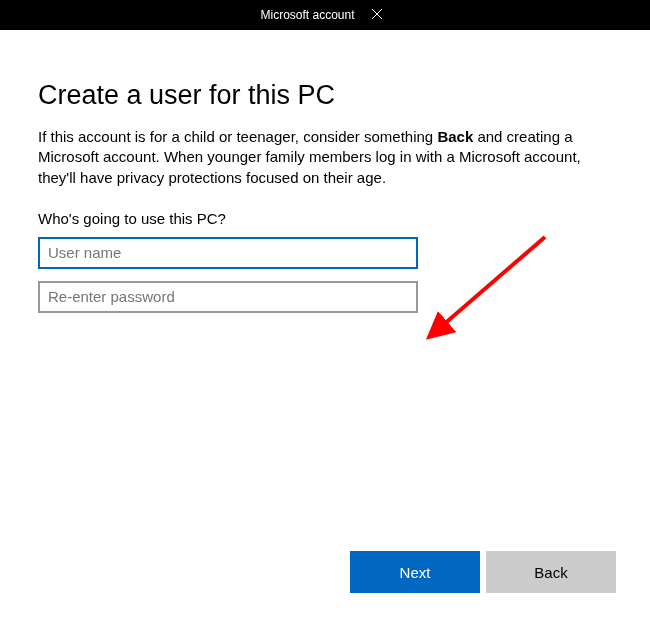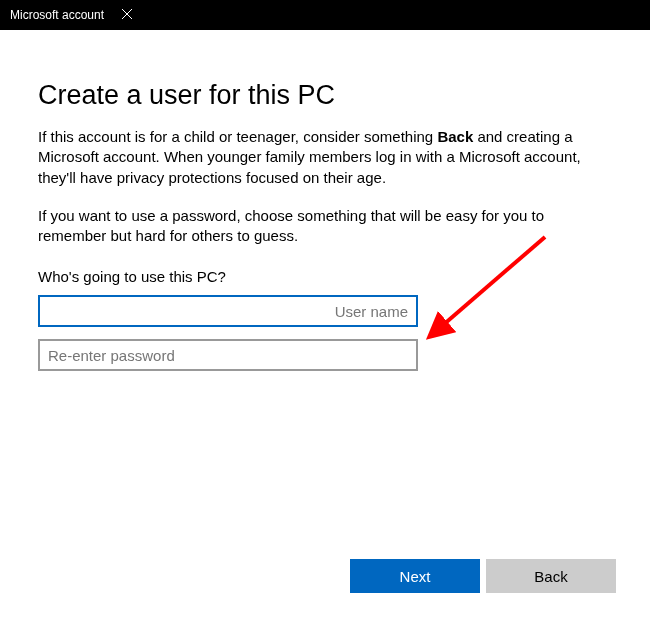--- a/index.html
+++ b/index.html
@@ -14,21 +14,21 @@
       background: #ffffff;
       position: relative;
       overflow: hidden;
     }
     .titlebar {
       height: 30px;
       background: #000000;
       color: #ffffff;
       display: flex;
       align-items: center;
-      justify-content: flex-start;
+      justify-content: center;
       padding-left: 10px;
       font-size: 12px;
     }
     .titlebar-title {
       font-weight: 400;
     }
     .titlebar-close {
       width: 45px;
       height: 30px;
       display: flex;
@@ -74,32 +74,31 @@
       outline: none;
       display: block;
       margin-bottom: 12px;
       background: #ffffff;
     }
     .text-input::placeholder {
       color: #767676;
     }
     .text-input.focused {
       border-color: #0067c0;
-      text-align: right;
     }
     .button-bar {
       position: absolute;
       bottom: 28px;
       right: 34px;
       display: flex;
       gap: 6px;
     }
     .btn {
       width: 130px;
-      height: 34px;
+      height: 42px;
       border: none;
       font-size: 15px;
       cursor: pointer;
       display: flex;
       align-items: center;
       justify-content: center;
     }
     .btn-primary {
       background: #0067c0;
       color: #ffffff;
@@ -130,21 +129,20 @@
   </div>
 </div>
 
 <div class="content">
   <h1 class="page-title">Create a user for this PC</h1>
 
   <p class="description">
     <span>If this account is for a child or teenager, consider something </span><span class="bold">Back</span><span> and creating a Microsoft account. When younger family members log in with a Microsoft account, they'll have privacy protections focused on their age.</span>
   </p>
 
-  <p class="description">If you want to use a password, choose something that will be easy for you to remember but hard for others to guess.</p>
 
   <div class="field-label">Who's going to use this PC?</div>
   <input type="text" class="text-input focused" placeholder="User name" style="">
 
   <input type="password" class="text-input" placeholder="Re-enter password" style="">
 </div>
 
 <div class="button-bar">
   <button class="btn btn-primary">Next</button>
   <button class="btn btn-secondary">Back</button>

